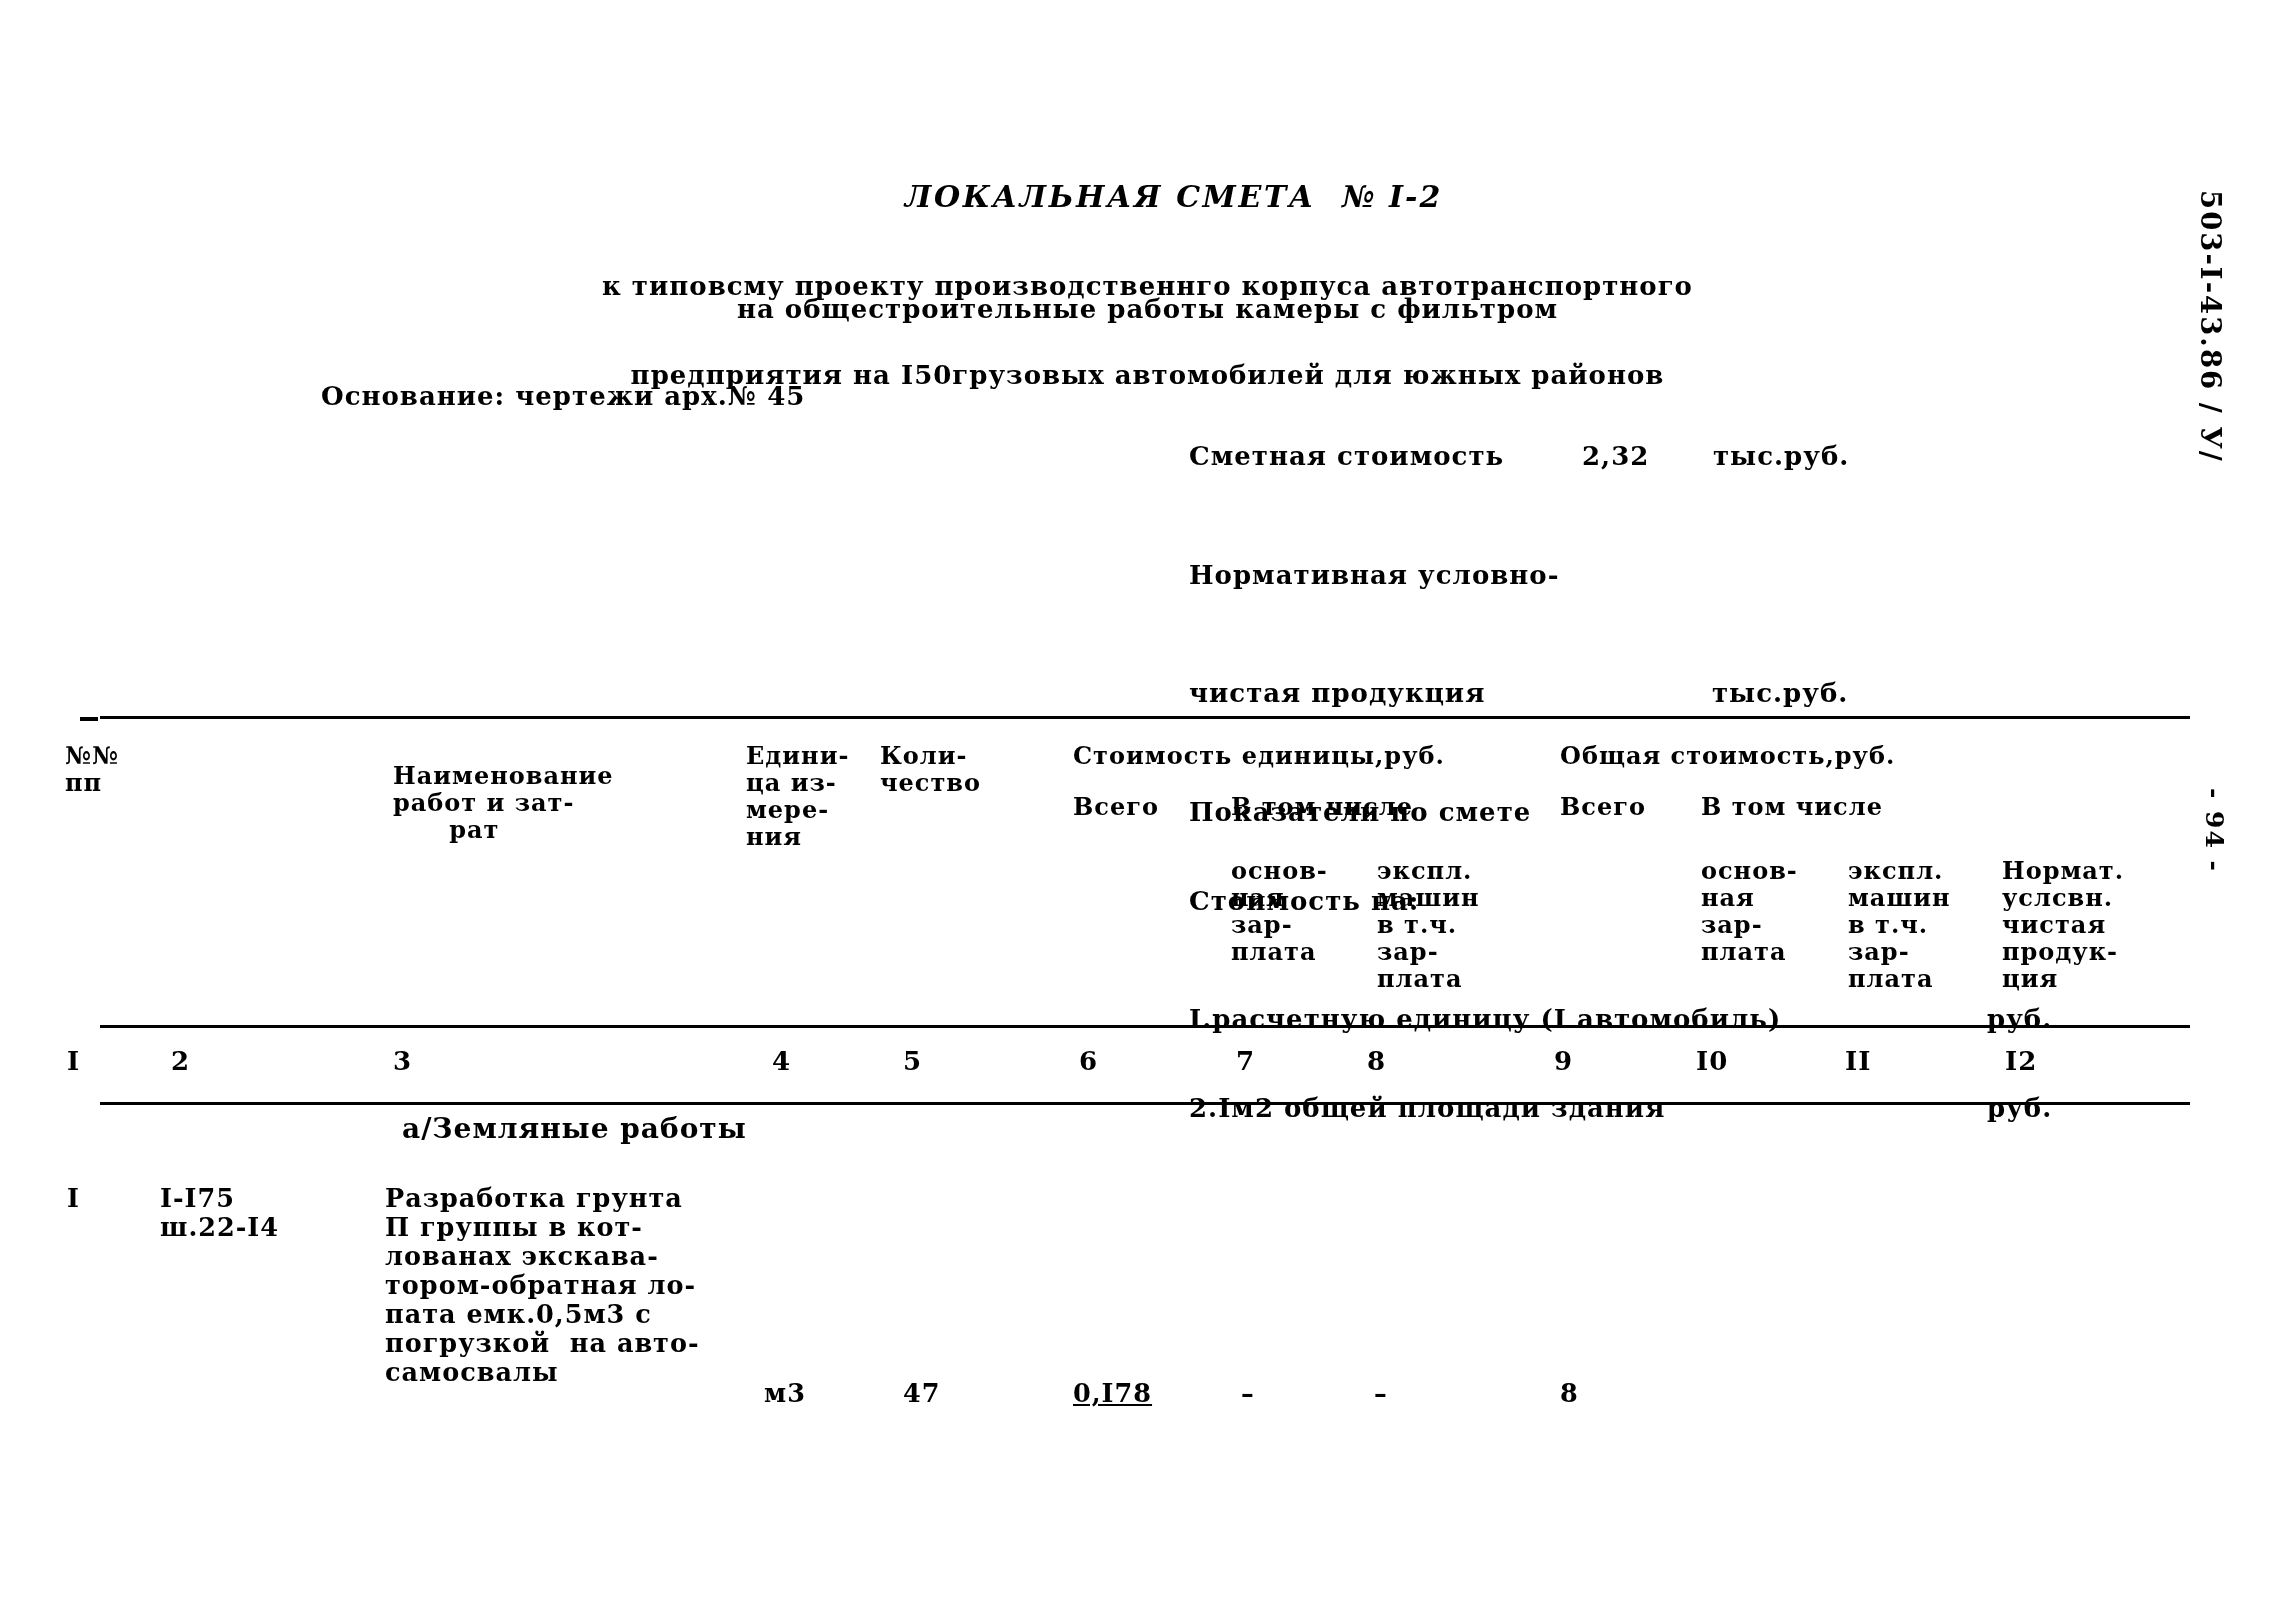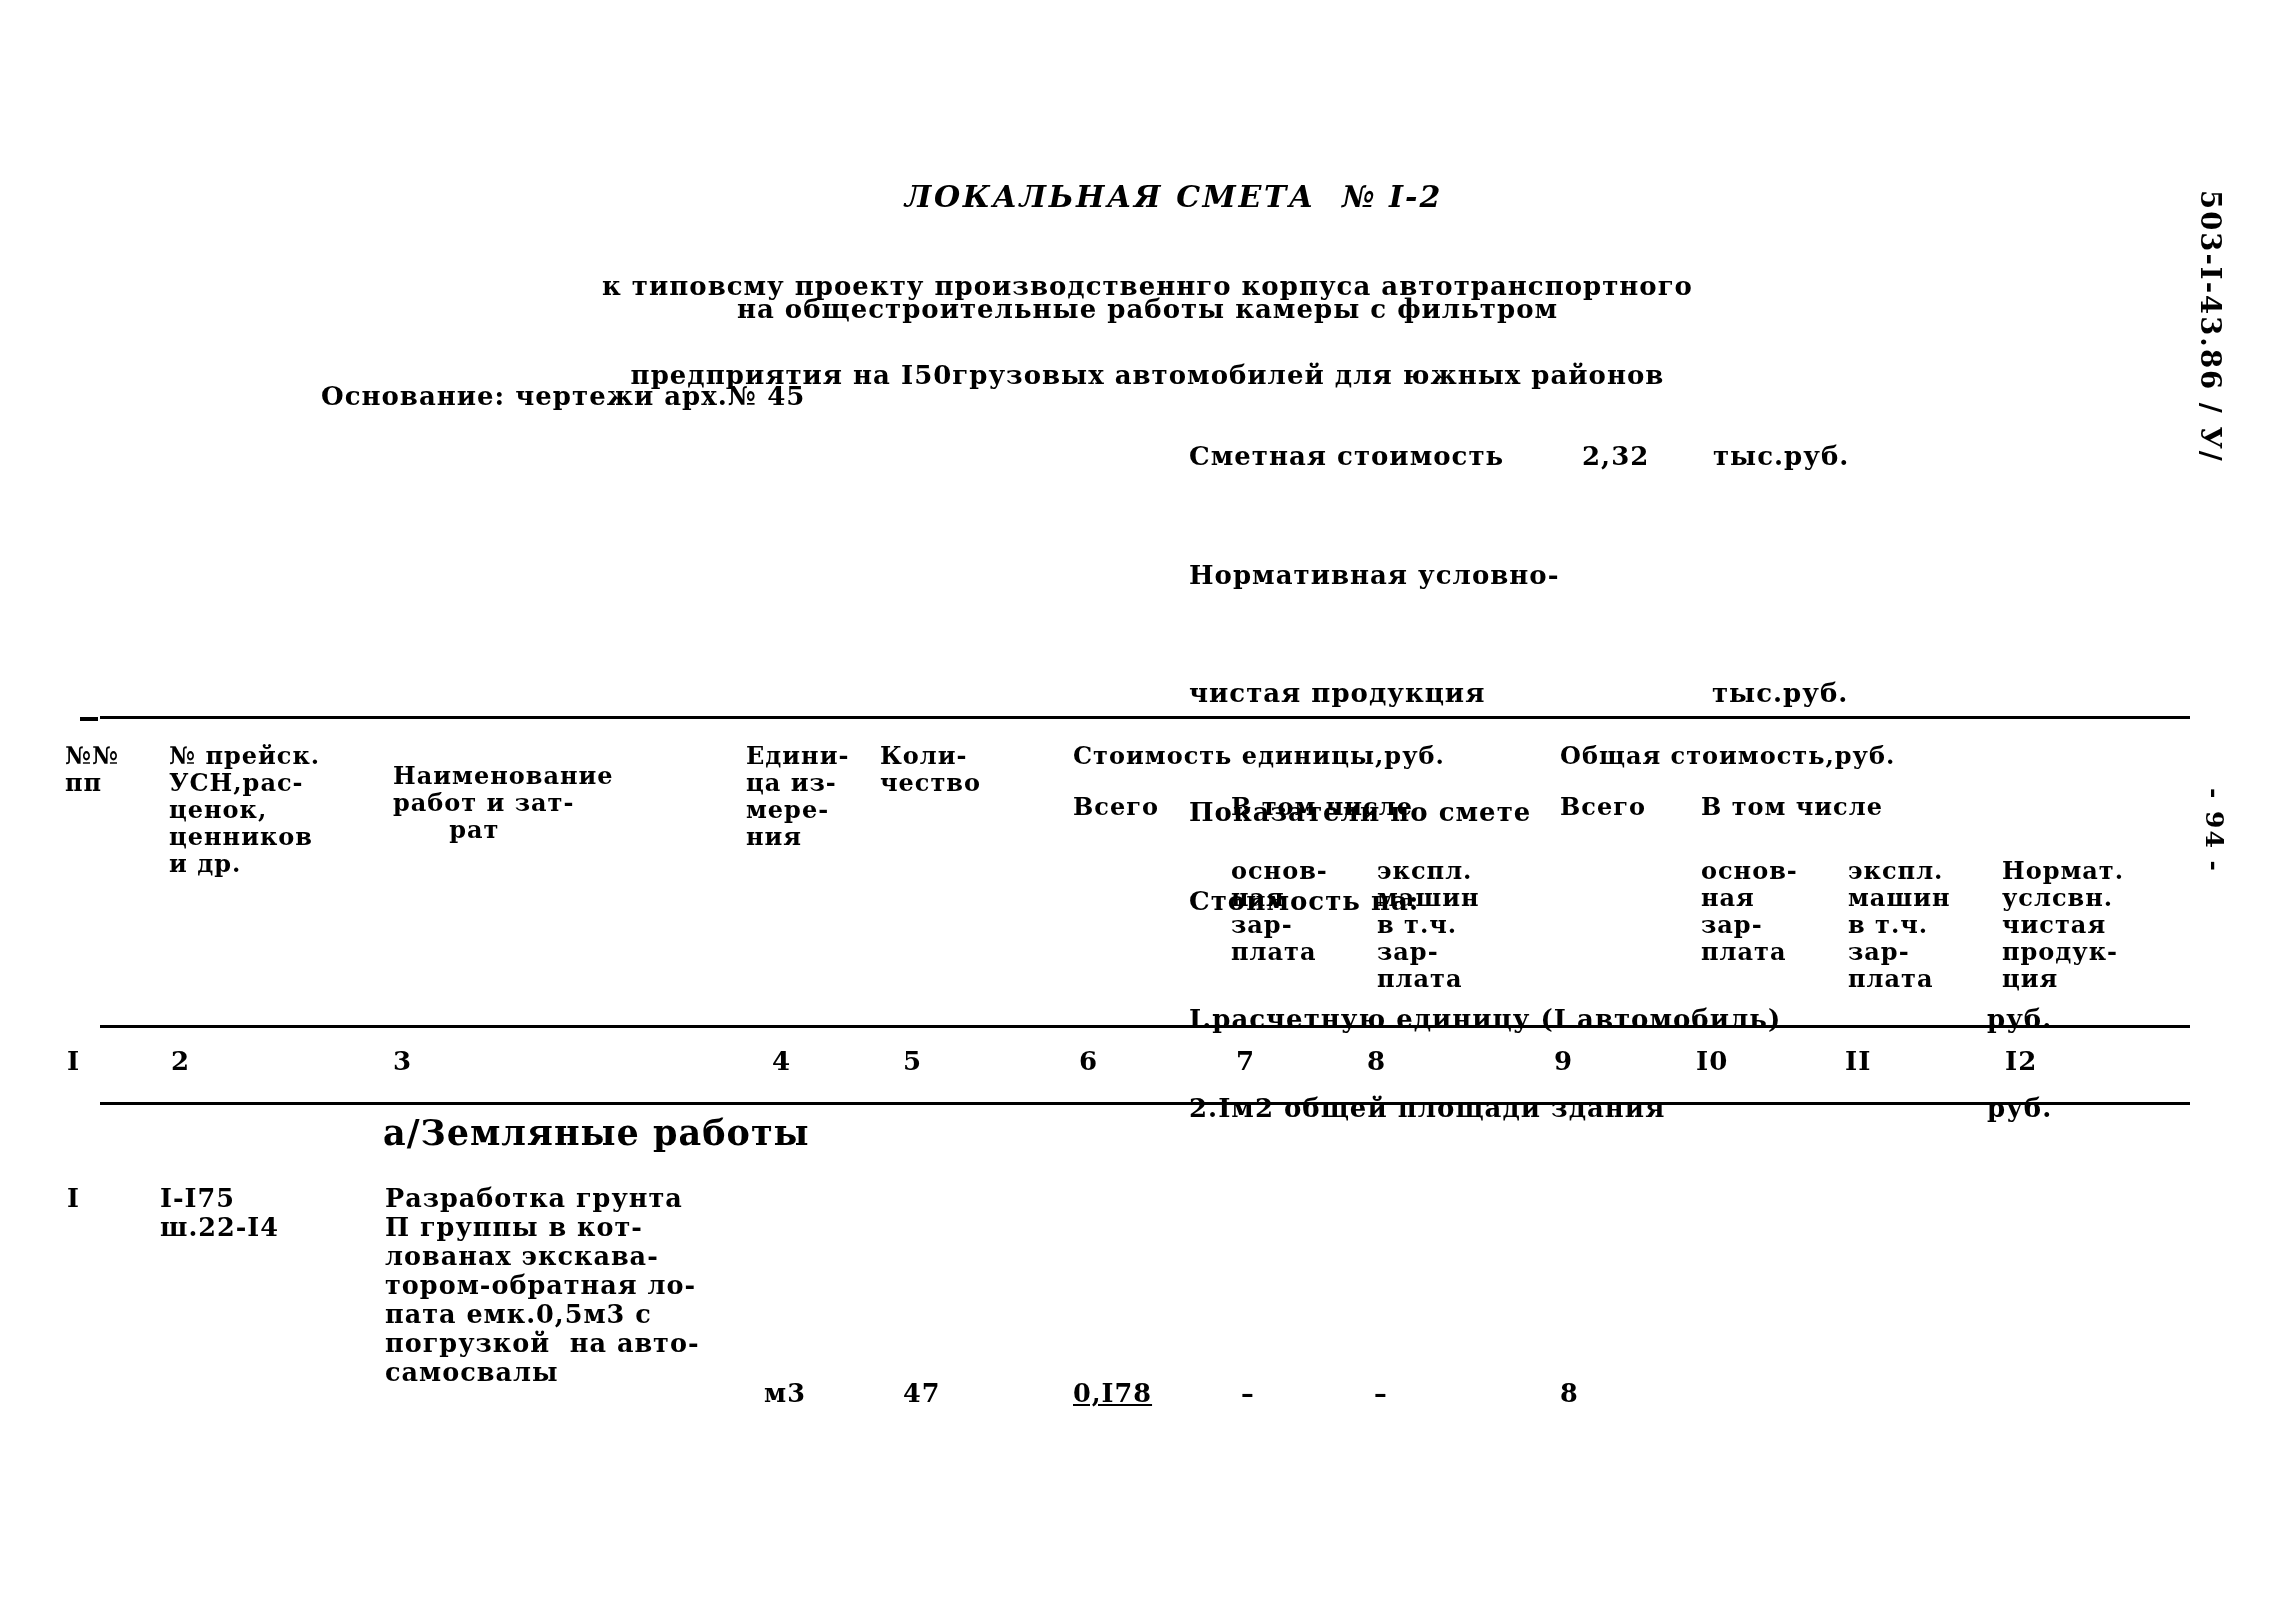--- a/index.html
+++ b/index.html
@@ -138,23 +138,23 @@
 
   .cell {
     position: absolute;
     font-size: 25.5px;
     line-height: 1.14;
     white-space: pre;
   }
 
   .section-label {
     position: absolute;
-    left: 383px;
+    left: 402px;
     top: 1115px;
-    font-size: 35px;
+    font-size: 28px;
   }
 </style>
 </head>
 <body>
 
 <div id="page">
 
   <div class="doc-title tw">
     <span>ЛОКАЛЬНАЯ СМЕТА</span><span>&nbsp;&nbsp;</span><span class="num">№ I-2</span>
   </div>
@@ -184,25 +184,20 @@
   <div class="margin-code tw" id="margin-code-top">503-I-43.86 / У/</div>
   <div class="margin-code tw" id="margin-page-num">- 94 -</div>
 
   <div class="rule" id="rule-top"></div>
   <div class="rule" id="rule-mid"></div>
   <div class="rule" id="rule-bottom"></div>
   <div class="vdash" id="vdash-left-top"></div>
 
   <div class="hdr tw" style="left:65px;  top:742px; width:72px;">№№
 пп</div>
-  <div class="hdr tw" style="left:169px;  top:742px; width:154px;">№ прейск.
-УСН,рас-
-ценок,
-ценников
-и др.</div>
   <div class="hdr tw" style="left:393px;  top:762px; width:216px;">Наименование
 работ и зат-
       рат</div>
   <div class="hdr tw" style="left:746px; top:742px; width:118px;">Едини-
 ца из-
 мере-
 ния</div>
   <div class="hdr tw" style="left:880px; top:742px; width:121px;">Коли-
 чество</div>
 

